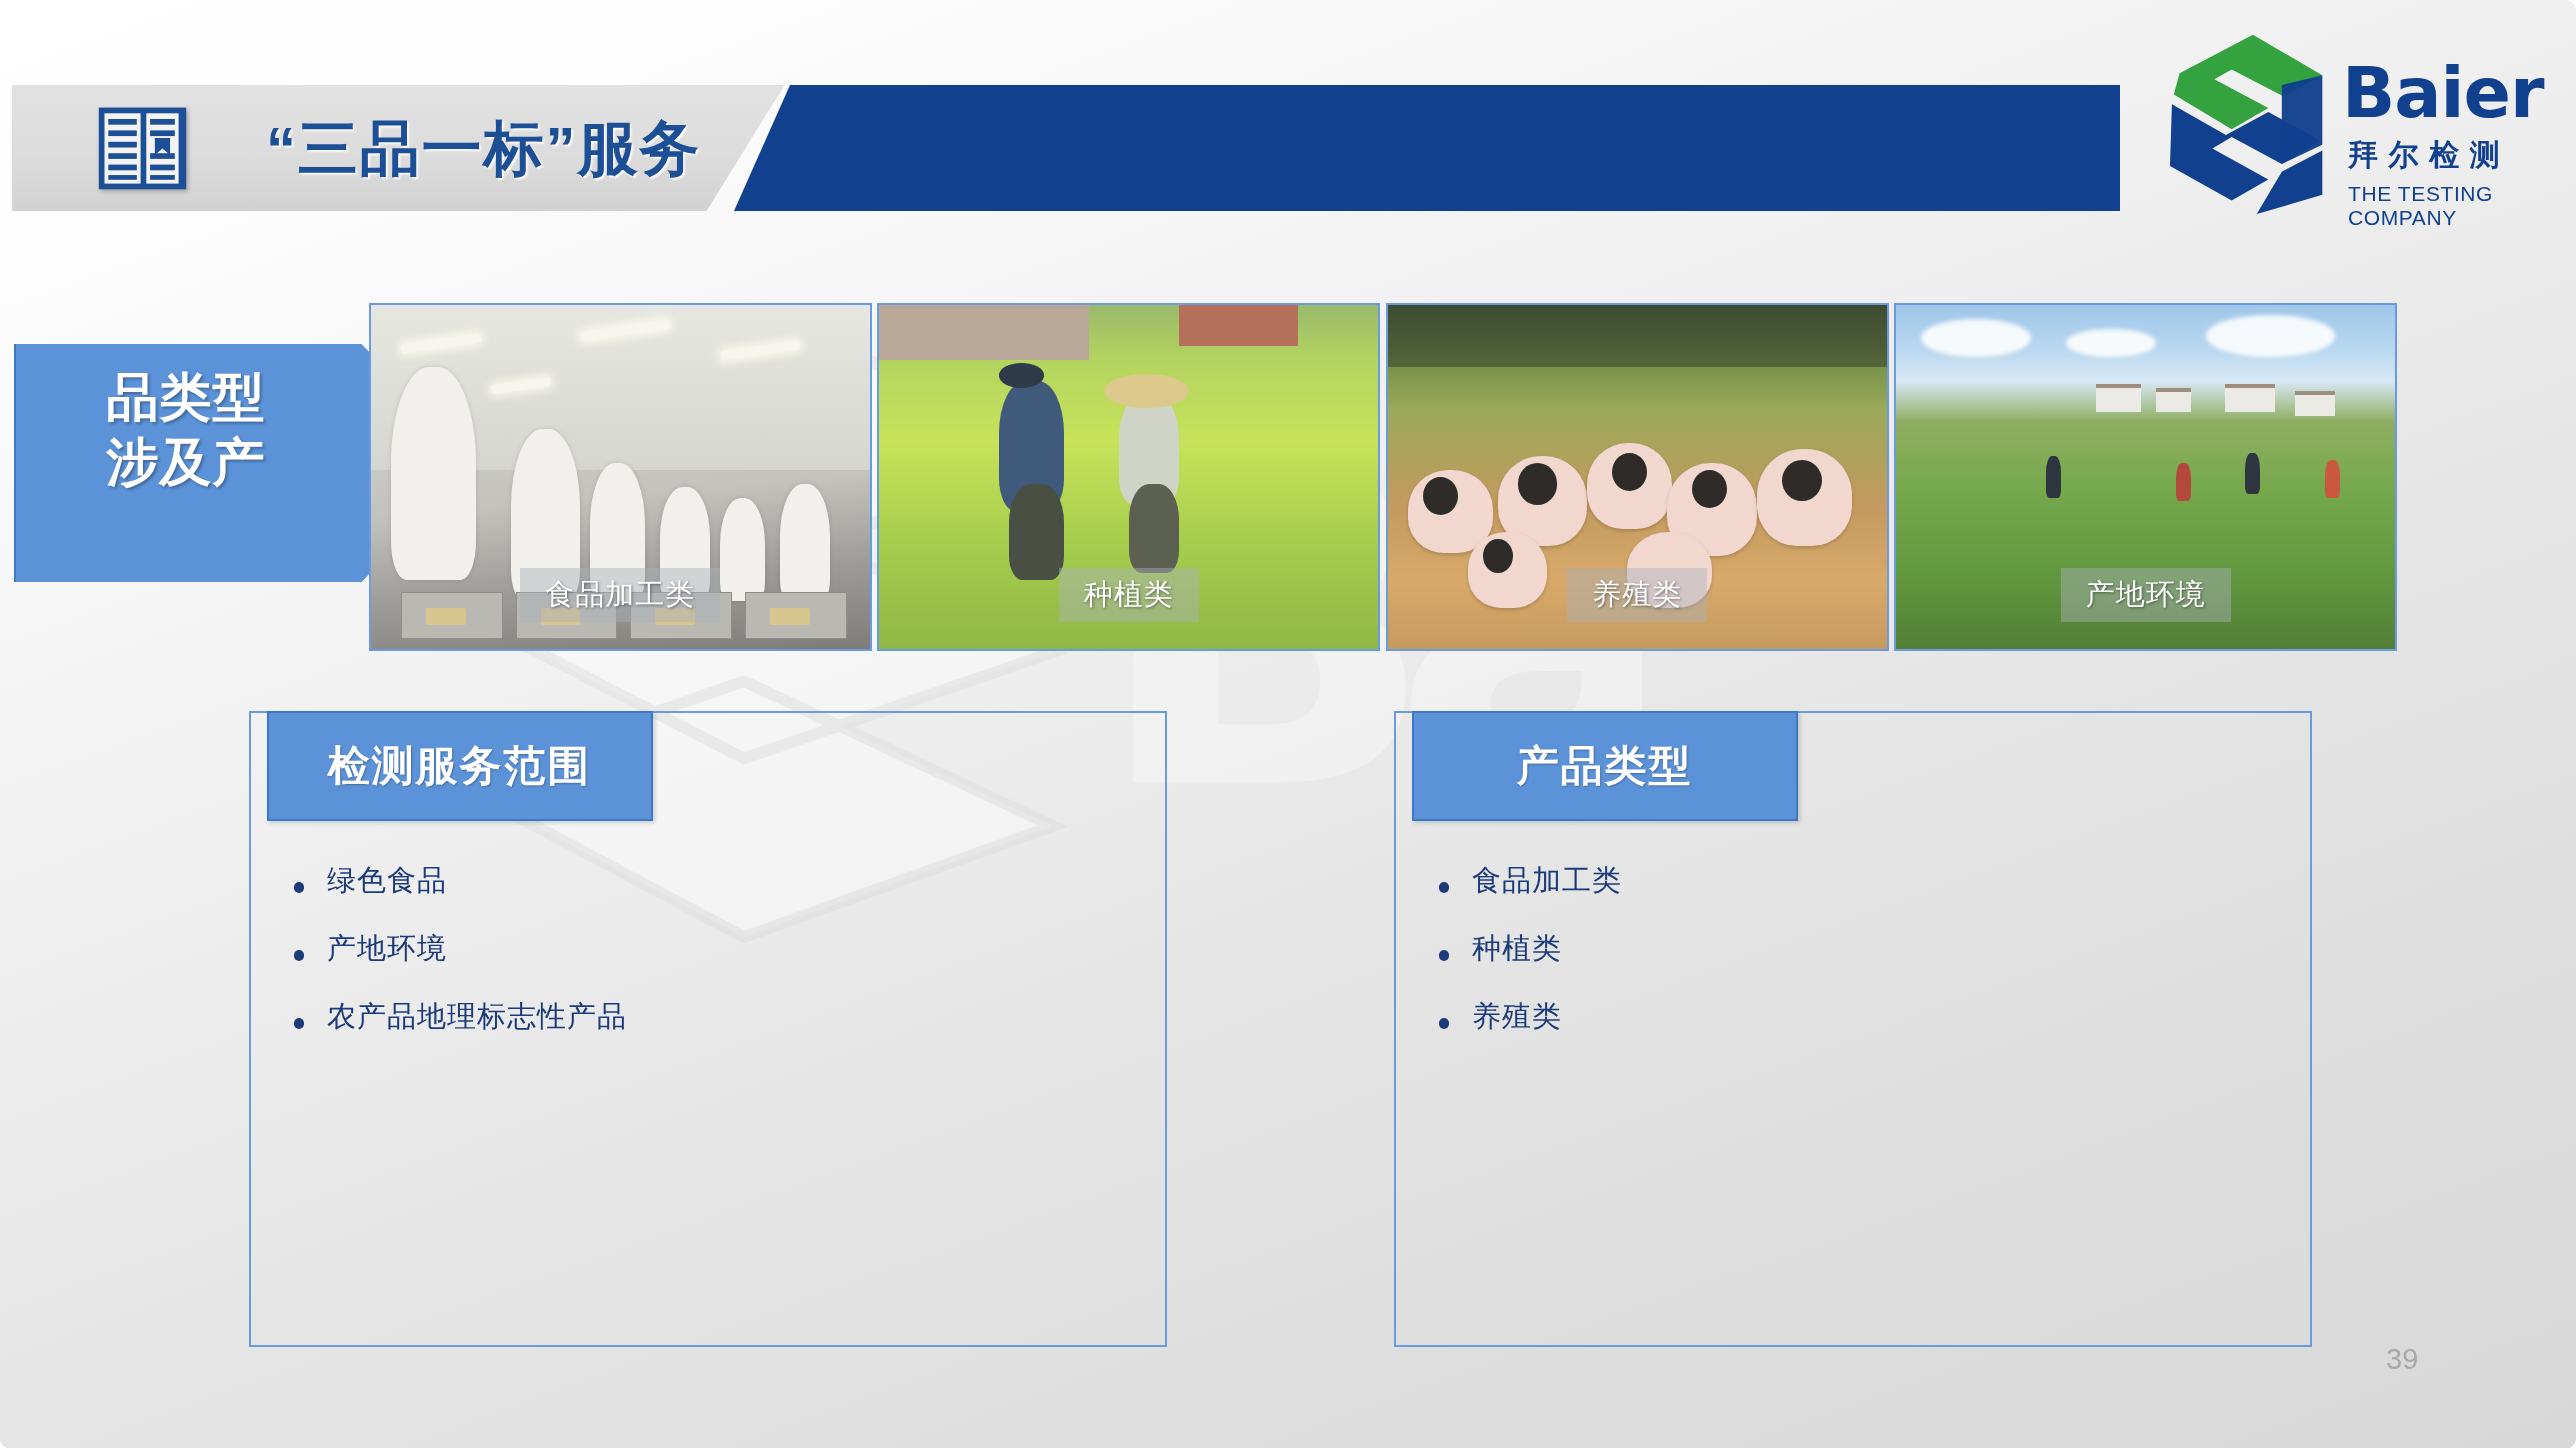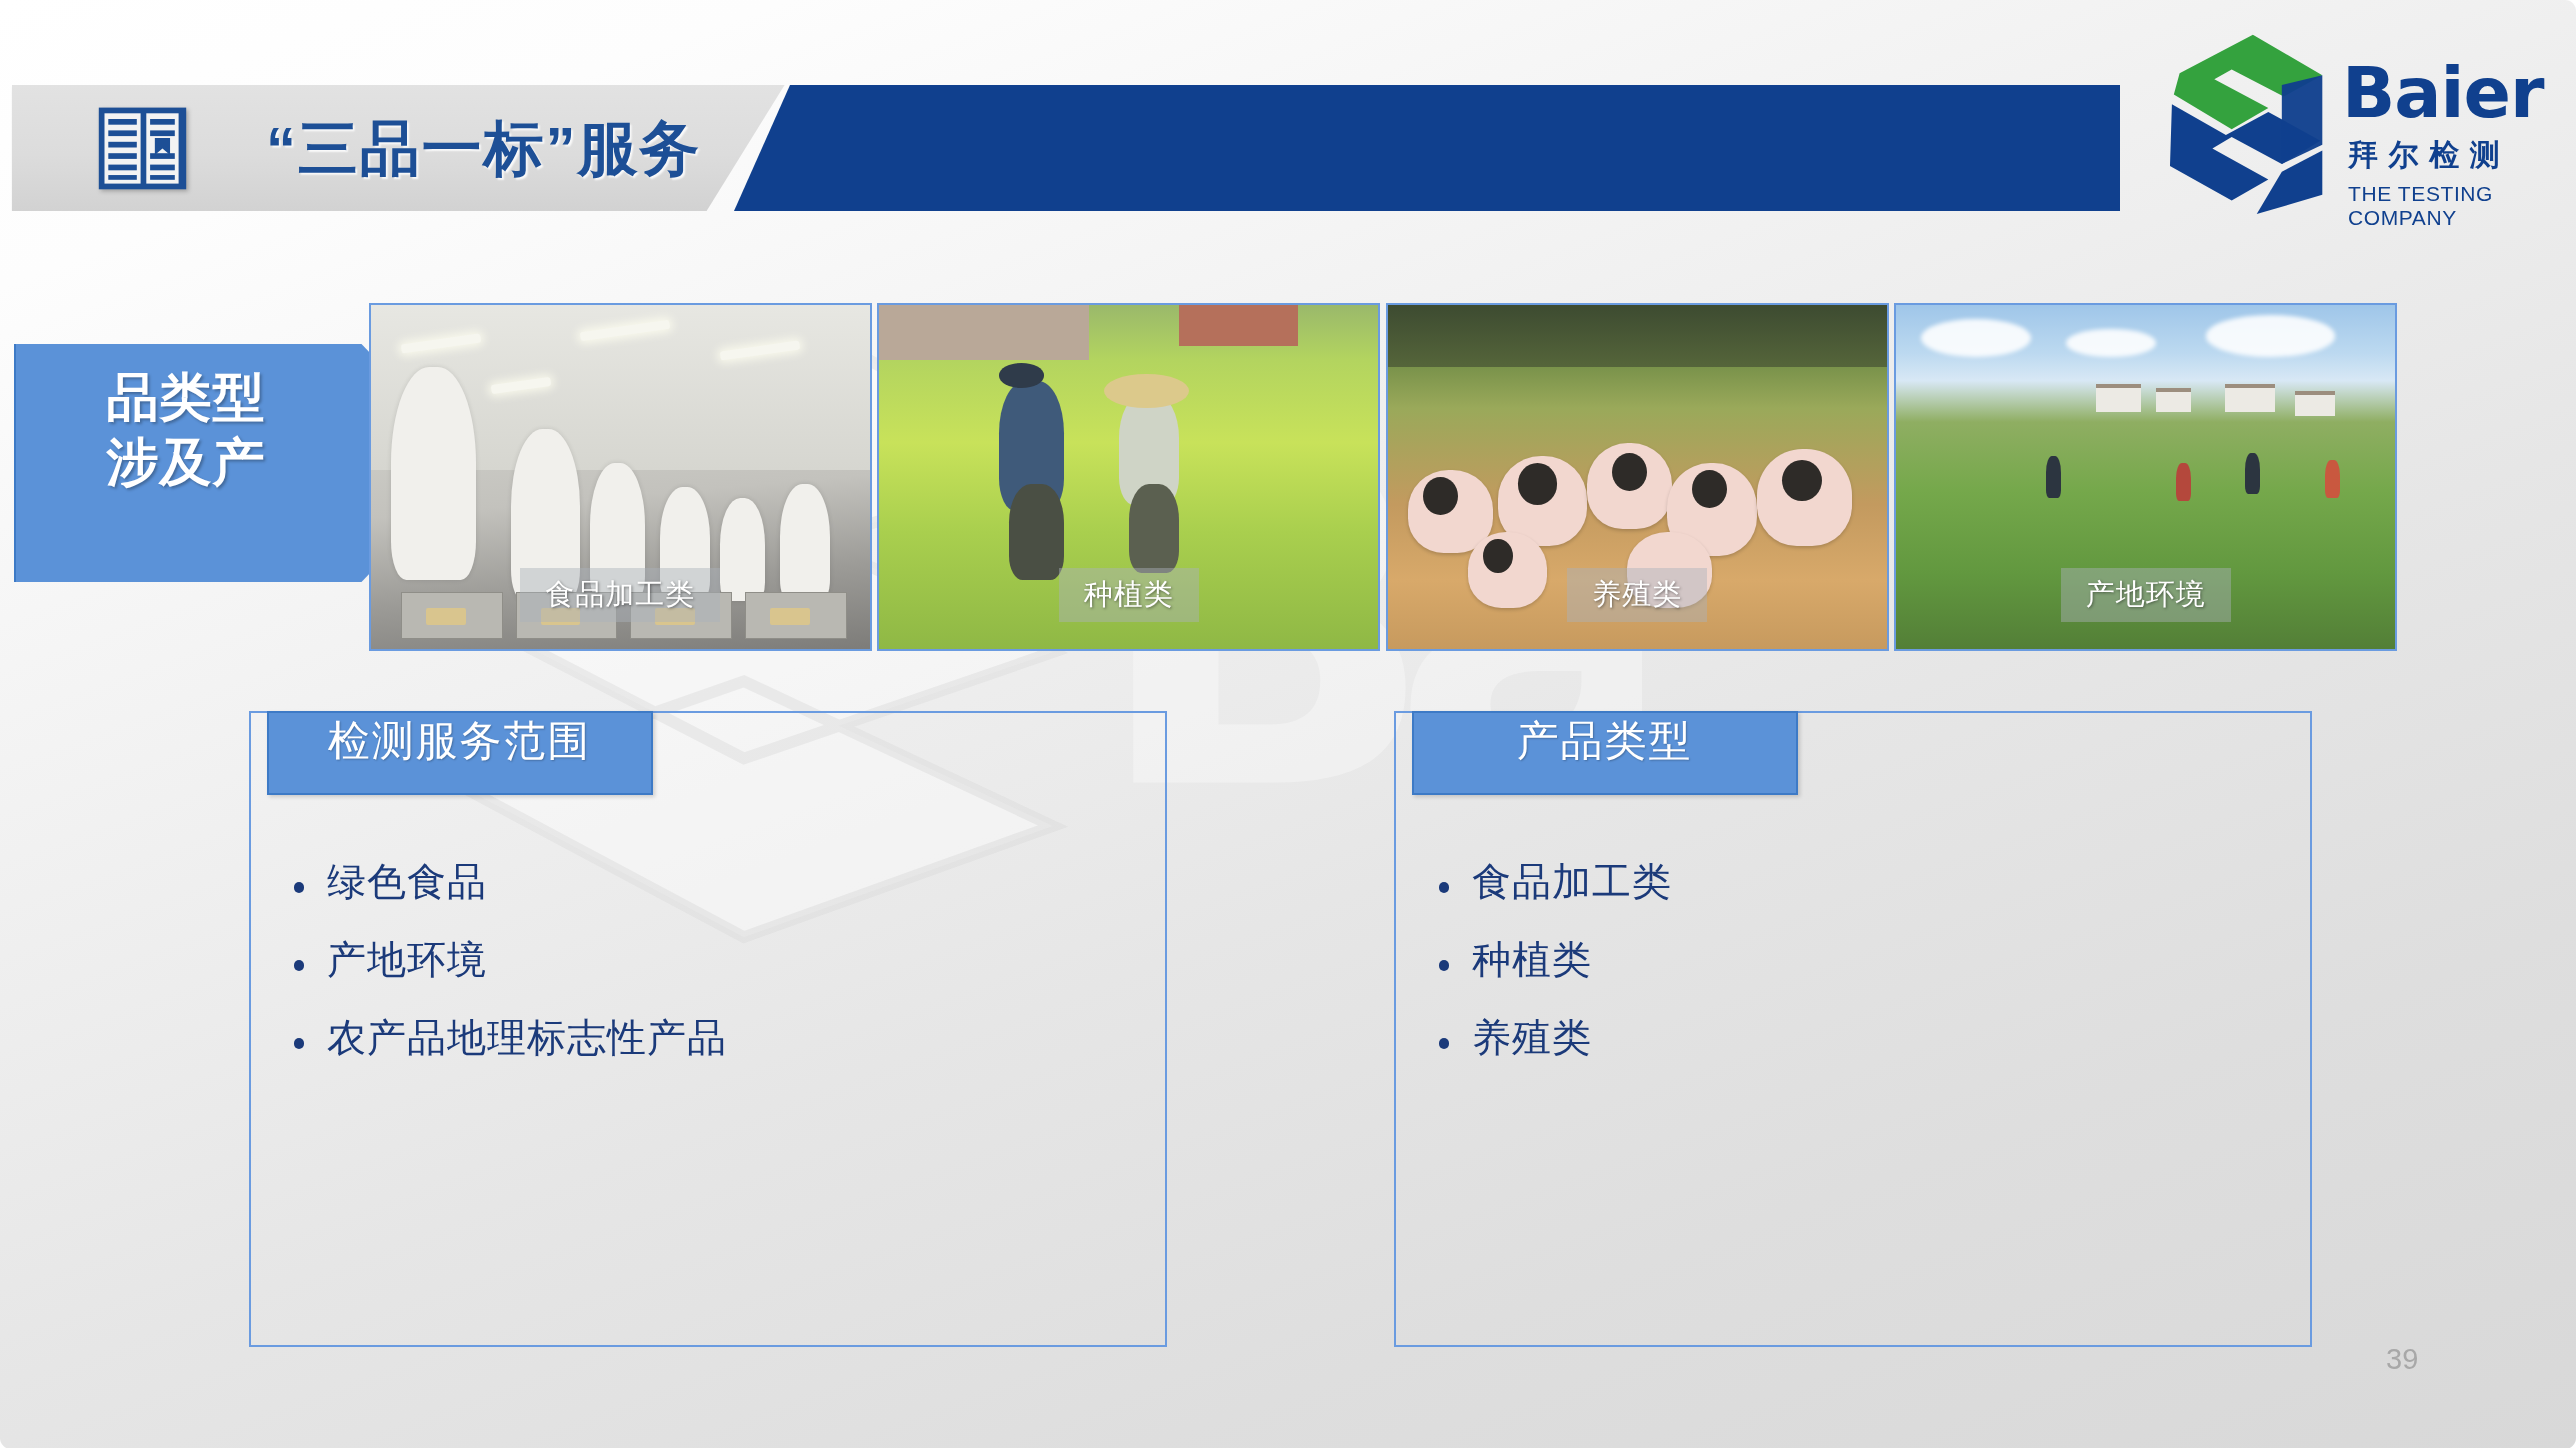--- a/index.html
+++ b/index.html
@@ -129,33 +129,34 @@
   .p4 .cloud{position:absolute;background:rgba(255,255,255,.88);border-radius:50%;filter:blur(1.9px);}
   .p4 .house{position:absolute;background:#eceae4;border-top:4.8px solid #9c8e7e;}
   .p4 .person{position:absolute;border-radius:40% 40% 20% 20%;}
 
   
   .panel{position:absolute;border:2.9px solid #6a9be0;box-sizing:border-box;background:transparent;}
   #panel-left{left:249px;top:711px;width:918px;height:636px;}
   #panel-right{left:1394px;top:711px;width:918px;height:636px;}
 
   .panel-head{
-    position:absolute;left:15.5px;top:-1.9px;width:386px;height:84px;
+    position:absolute;left:15.5px;top:-1.9px;width:386px;height:110px;
     background:#5b92d8;border:2.9px solid #3d7ac6;box-sizing:border-box;
-    display:flex;justify-content:center;
+    display:flex;align-items:center;justify-content:center;
     box-shadow:1.9px 1.9px 3.9px rgba(0,0,0,.16);
+    font-weight:bold;
   }
   .panel-head span{
     color:#ffffff;font-size:42px;letter-spacing:1.9px;
     text-shadow:1px 1px 1.9px rgba(0,0,0,.25);white-space:nowrap;
   }
   .panel-list{position:absolute;left:39px;top:153px;right:19.3px;}
   .panel-list li{
-    list-style:none;color:#1b3a7a;font-size:39px;line-height:1;
-    margin:0 0 39px 0;position:relative;padding-left:37px;letter-spacing:1px;font-family:Liberation Mono, monospace;
+    list-style:none;color:#1b3a7a;font-size:29px;line-height:1;
+    margin:0 0 39px 0;position:relative;padding-left:37px;letter-spacing:1px;
   }
   .panel-list li::before{
     content:"";position:absolute;left:3.9px;top:16.4px;
     width:10.6px;height:10.6px;border-radius:50%;background:#1b3a7a;
   }
   .panel-list{margin:0;padding:0;}
 
   
   .page-num{
     position:absolute;left:2386px;top:1343px;

